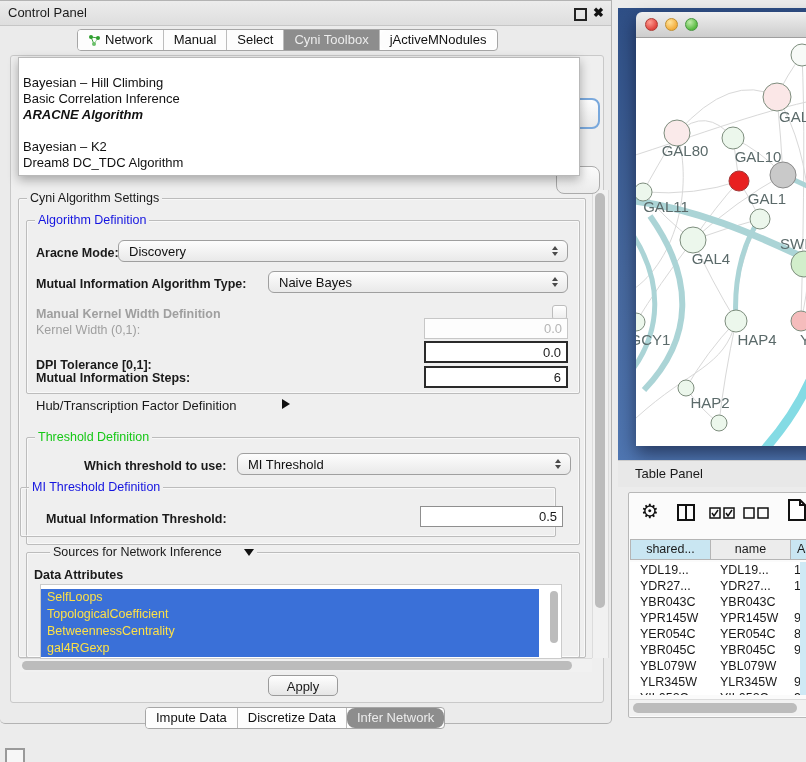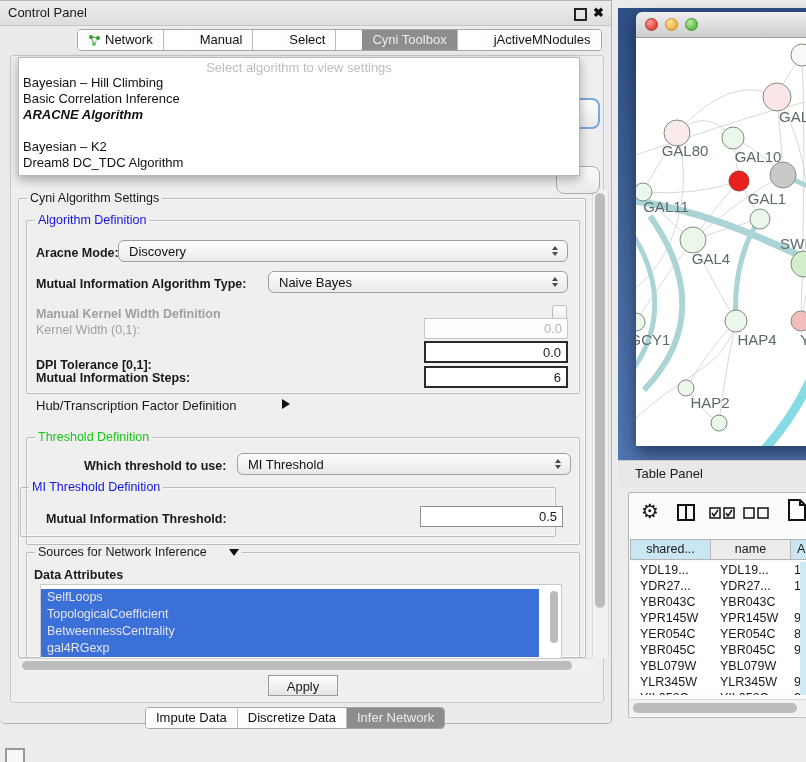--- a/index.html
+++ b/index.html
@@ -8,21 +8,21 @@
   .abs{position:absolute;}
   
   .cp-window{left:0;top:8;width:611px;height:722px;background:#ebebeb;border:1px solid #b3b3b3;border-left:none;border-radius:0 0 5px 5px;}
   .cp-titlebar{left:0;top:0;width:100%;height:24px;background:linear-gradient(#ececec,#dedede);border-bottom:1px solid #c6c6c6;}
   .cp-title{left:8px;top:0;line-height:24px;font-size:13px;}
   .float-btn{left:574px;top:7px;width:9px;height:9px;border:2px solid #222;}
   .close-btn{left:593px;top:4px;font-size:13px;font-weight:bold;color:#111;}
   
   .seg-group{display:flex;border:1px solid #a6a6a6;border-radius:4px;background:#fff;overflow:hidden;height:22px;box-sizing:border-box;}
   .seg{font-size:13px;line-height:20px;padding:0 10px;border-right:1px solid #bdbdbd;background:#fdfdfd;color:#111;display:flex;align-items:center;gap:4px;white-space:nowrap;}
-  .seg:last-child{border-right:none;}
+  .seg:last-child{border-right:none;border-radius:8px;}
   .seg.sel{background:#8d8d8d;color:#ececec;}
   
   .content-panel{left:10px;top:54px;width:592px;height:646px;background:#efefef;border:1px solid #c9c9c9;border-radius:3px;}
   
   .menu{left:18px;top:57px;width:560px;height:117px;background:#fff;border:1px solid #b9b9b9;box-shadow:0 4px 10px rgba(0,0,0,.3);z-index:40;}
   .menu-ph{top:2px;width:100%;text-align:center;font-size:13px;color:#bdbdbd;}
   .menu-item{left:4px;font-size:13px;height:16px;line-height:16px;color:#111;white-space:nowrap;}
   .menu-item.bold{font-weight:bold;font-style:italic;}
   
   .group{border:1px solid #bcbcbc;border-radius:2px;box-shadow:inset 0 0 0 1px rgba(255,255,255,.55);}
@@ -42,27 +42,27 @@
   
   .field{box-sizing:border-box;background:#fff;font-size:13px;text-align:right;padding:0 5px;line-height:19px;}
   .field.strong{border:2px solid #2a2a2a;}
   .field.dis{border:1px solid #c7c7c7;color:#b5b5b5;background:#fdfdfd;}
   .field.med{border:1px solid #8f8f8f;}
   .checkbox{width:13px;height:13px;border:1px solid #bdbdbd;border-radius:3px;background:linear-gradient(#fff,#ededed);}
   .tri-right{width:0;height:0;border-top:5px solid transparent;border-bottom:5px solid transparent;border-left:8px solid #111;display:inline-block;}
   .tri-down{width:0;height:0;border-left:5px solid transparent;border-right:5px solid transparent;border-top:7px solid #111;display:inline-block;}
   
   .attr-list{background:#fff;border:1px solid #cbcbcb;overflow:hidden;}
-  .attr-row{height:17px;line-height:17px;font-size:12.5px;color:#e5e5e5;background:#3a70d8;padding-left:6px;width:492px;}
+  .attr-row{height:17px;line-height:17px;font-size:12.5px;color:#fde047;background:#3a70d8;padding-left:6px;width:492px;}
   
   .sbtrack-v{background:#f1f1f1;border-left:1px solid #dcdcdc;border-right:1px solid #dcdcdc;}
   .sbthumb{background:#bcbcbc;border-radius:6px;}
   .sbtrack-h{background:#f1f1f1;border-top:1px solid #dcdcdc;}
   
-  .pushbtn{box-sizing:border-box;border:1px solid #9b9b9b;border-radius:0;background:linear-gradient(#fefefe,#e6e6e6);font-size:13px;text-align:center;}
+  .pushbtn{box-sizing:border-box;border:1px solid #9b9b9b;border-radius:5px;background:linear-gradient(#fefefe,#e6e6e6);font-size:13px;text-align:center;}
   
   .desktop{left:618px;top:8px;width:188px;height:452px;background:linear-gradient(#2f4f86,#47699f 60%,#4f76b2);}
   .net-window{left:636px;top:12px;width:200px;height:434px;border-radius:6px 6px 0 0;box-shadow:0 8px 18px rgba(0,0,20,.5);}
   .net-titlebar{left:0;top:0;width:100%;height:26px;background:linear-gradient(#efefef,#cdcdcd);border-bottom:1px solid #9f9f9f;border-radius:6px 6px 0 0;box-sizing:border-box;}
   .light{width:13px;height:13px;border-radius:50%;top:6px;}
   .light.red{background:radial-gradient(circle at 35% 30%,#ff9d92,#e0443e 70%);border:1px solid #ad3a33;box-sizing:border-box;}
   .light.yellow{background:radial-gradient(circle at 35% 30%,#ffe49b,#f3ad3d 70%);border:1px solid #c08f2f;box-sizing:border-box;}
   .light.green{background:radial-gradient(circle at 35% 30%,#c0ecab,#58ba41 70%);border:1px solid #479540;box-sizing:border-box;}
   .net-content{left:0;top:26px;width:100%;height:408px;background:#fff;overflow:hidden;}
   .nodelabel{font-size:15px;fill:#5b6a6a;}
@@ -80,21 +80,21 @@
 </head>
 <body>
 
 <div class="abs cp-window">
   <div class="abs cp-titlebar">
     <div class="abs cp-title">Control Panel</div>
     <div class="abs float-btn"></div>
     <div class="abs close-btn">✖</div>
   </div>
 
-  <div class="abs seg-group" style="left:77px;top:28px;gap:26px;">
+  <div class="abs seg-group" style="left:77px;top:28px;">
     <div class="seg">
       <svg width="13" height="13" viewBox="0 0 13 13">
         <line x1="3" y1="3" x2="10" y2="4" stroke="#3aa33a" stroke-width="1"></line>
         <line x1="3" y1="3" x2="6" y2="10" stroke="#3aa33a" stroke-width="1"></line>
         <line x1="10" y1="4" x2="6" y2="10" stroke="#9ad09a" stroke-width="1"></line>
         <circle cx="3" cy="3" r="2" fill="#2e9e2e"></circle>
           <circle cx="10" cy="4" r="2" fill="#2e9e2e"></circle>
           <circle cx="6" cy="10" r="2" fill="#6abf69"></circle>
       </svg>
       <span>Network</span>
@@ -113,21 +113,20 @@
       </div>
   </div>
 
   <div class="abs content-panel"></div>
 </div>
 
 <div class="abs" style="left:552px;top:98px;width:44px;height:27px;border:2px solid #79a8dc;border-radius:8px;background:linear-gradient(#fdfdfd,#e9e9e9);z-index:10;"></div>
 <div class="abs" style="left:556px;top:166px;width:42px;height:26px;border:1px solid #ababab;border-radius:8px;background:linear-gradient(#fbfbfb,#ebebeb);z-index:10;"></div>
 
 <div class="abs menu">
-  <div class="abs menu-ph">Select algorithm to view settings</div>
   <div class="abs menu-item" style="top:17px;">Bayesian – Hill Climbing</div>
   <div class="abs menu-item" style="top:33px;">Basic Correlation Inference</div>
   <div class="abs menu-item bold" style="top:49px;">ARACNE Algorithm</div>
   <div class="abs menu-item" style="top:81px;">Bayesian – K2</div>
   <div class="abs menu-item" style="top:97px;">Dream8 DC_TDC Algorithm</div>
 </div>
 
 <div class="abs group" style="left:18px;top:198px;width:566px;height:458px;z-index:5;">
   <span class="gtitle">Cyni Algorithm Settings</span>
 </div>
@@ -174,21 +173,21 @@
       <i class="dn"></i>
     </span>
 </div>
 <div class="abs group" style="left:20px;top:487px;width:534px;height:48px;z-index:7;">
   <span class="gtitle blue">MI Threshold Definition</span>
 </div>
 <div class="abs blabel" style="left:46px;top:512px;z-index:8;">Mutual Information Threshold:</div>
 <div class="abs field med" style="left:420px;top:506px;width:143px;height:21px;z-index:8;">0.5</div>
 
 <div class="abs group" style="left:26px;top:552px;width:552px;height:104px;z-index:6;">
-  <span class="gtitle" style="display:flex;align-items:center;gap:22px;">
+  <span class="gtitle" style="display:flex;align-items:center;gap:22px;margin-left:15px;">
     <span>Sources for Network Inference</span>
     <span class="tri-down"></span>
   </span>
 </div>
 <div class="abs blabel" style="left:34px;top:568px;z-index:7;">Data Attributes</div>
 <div class="abs attr-list" style="left:40px;top:584px;width:520px;height:73px;z-index:7;">
   <div class="attr-row" style="margin-top:4px;">SelfLoops</div>
   <div class="attr-row">TopologicalCoefficient</div>
   <div class="attr-row">BetweennessCentrality</div>
   <div class="attr-row">gal4RGexp</div>

